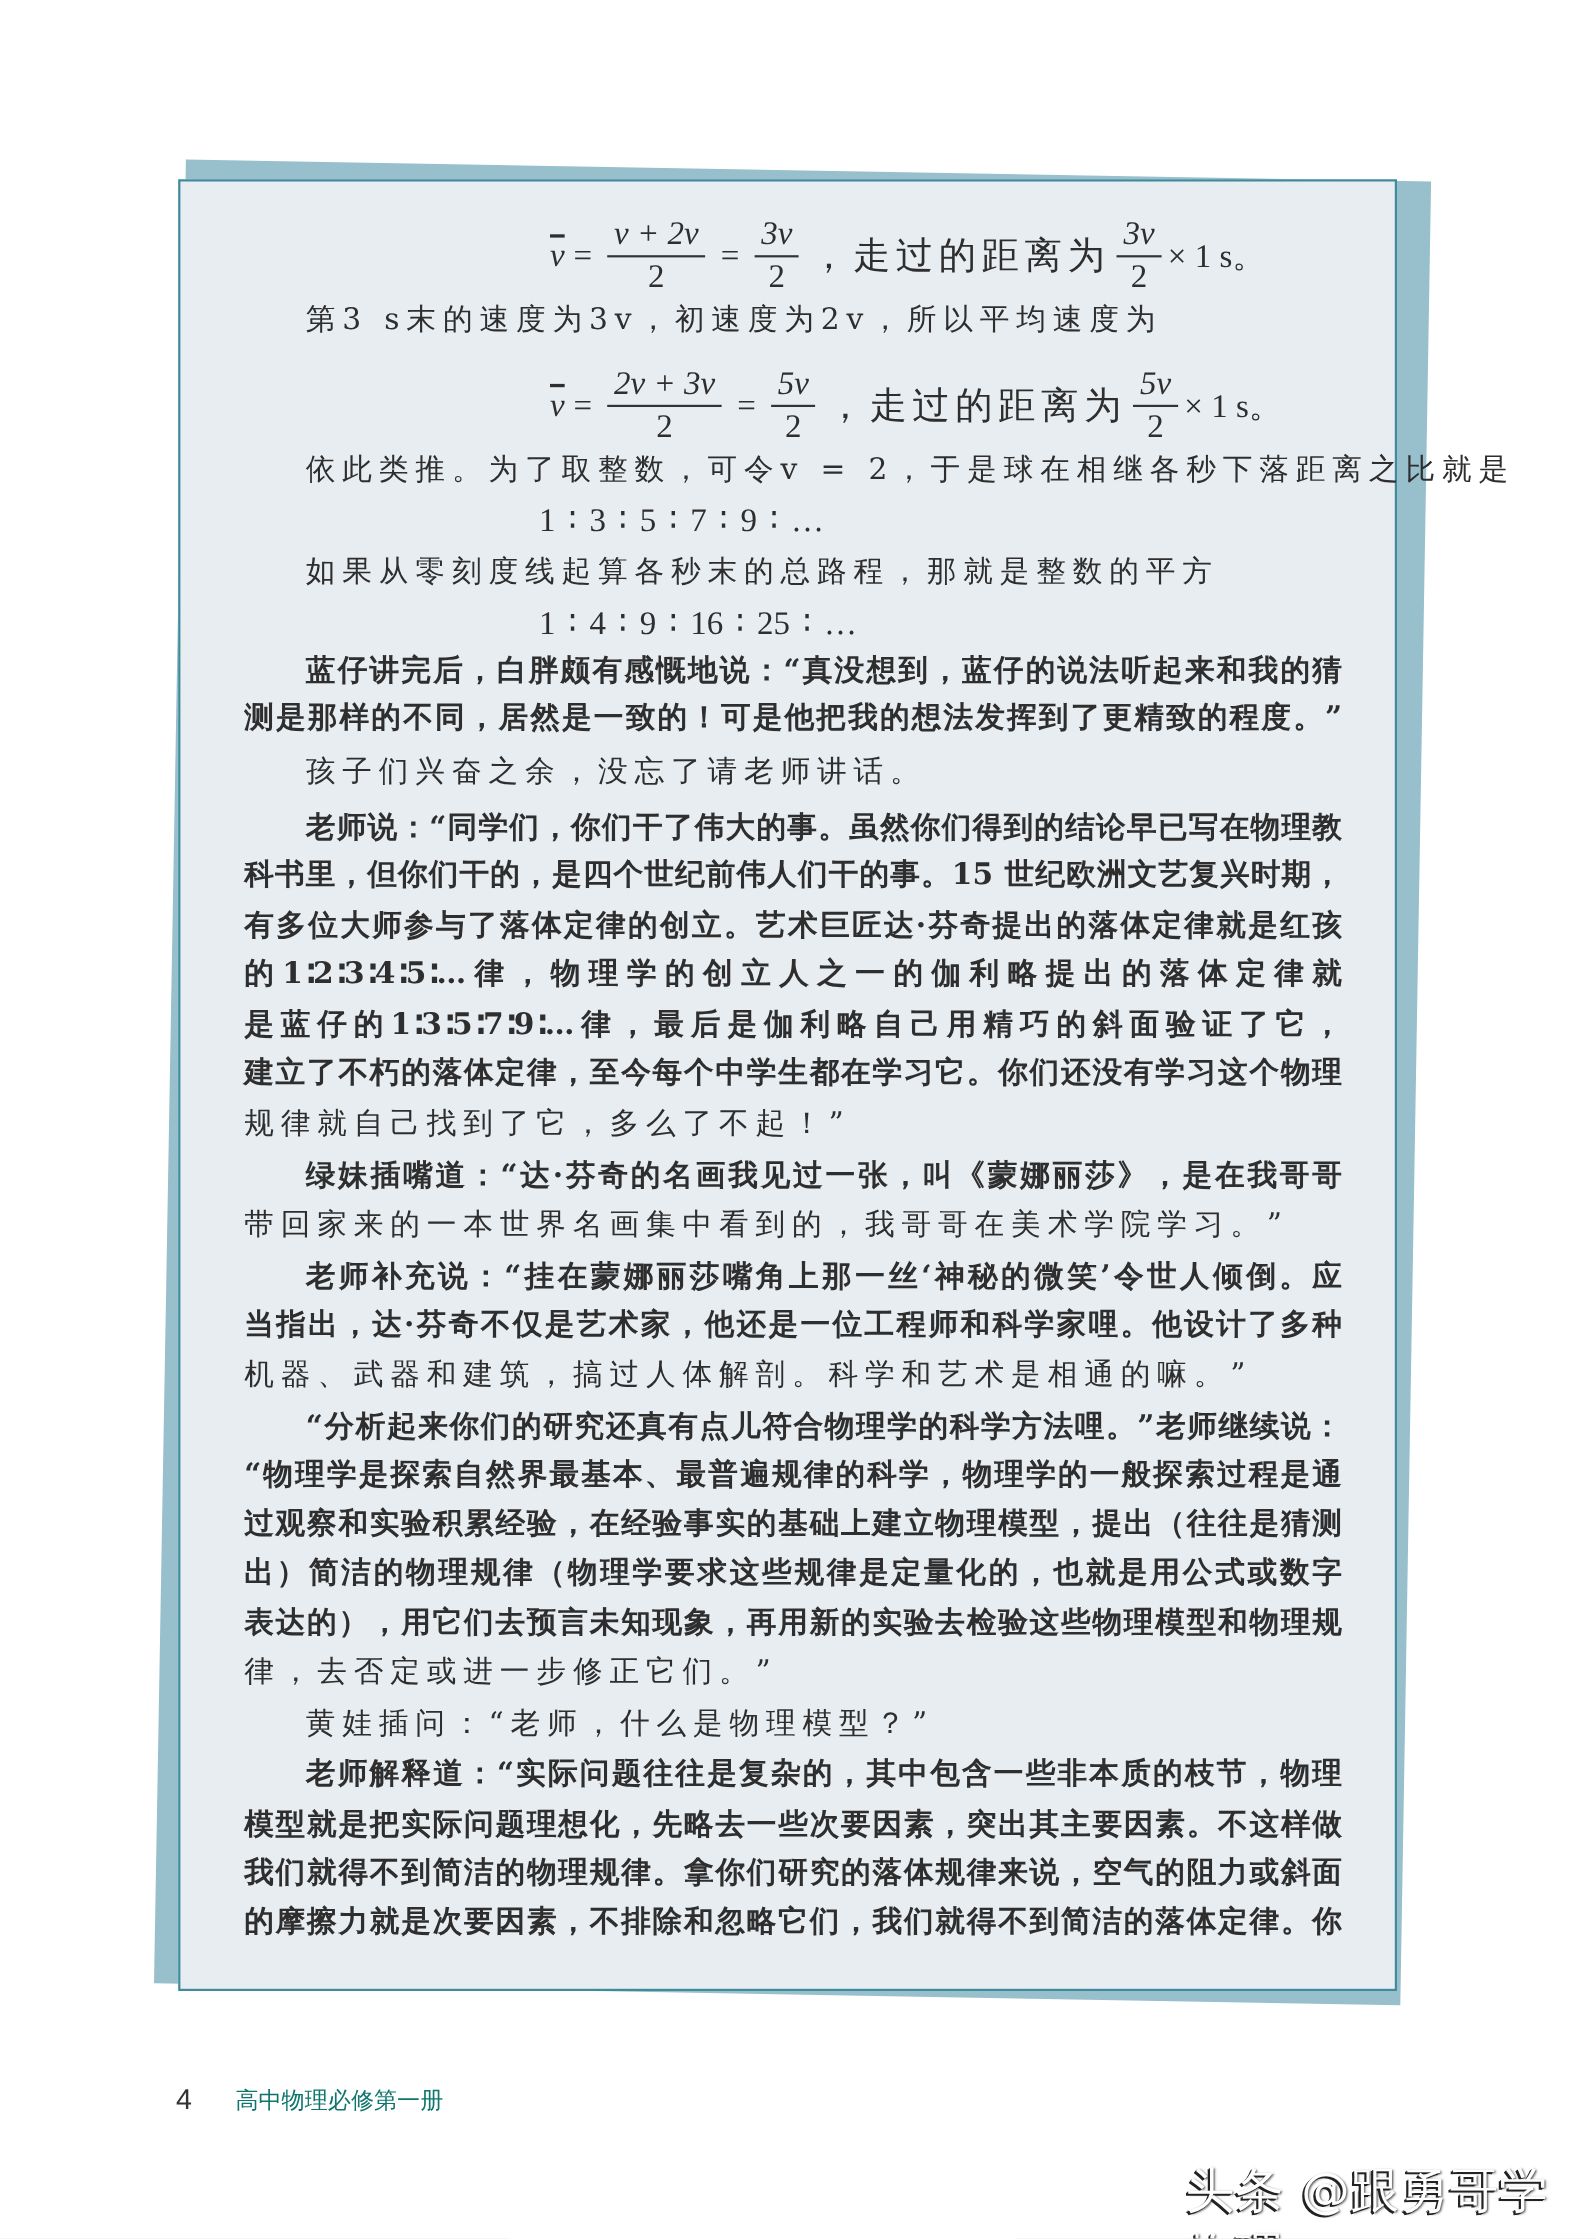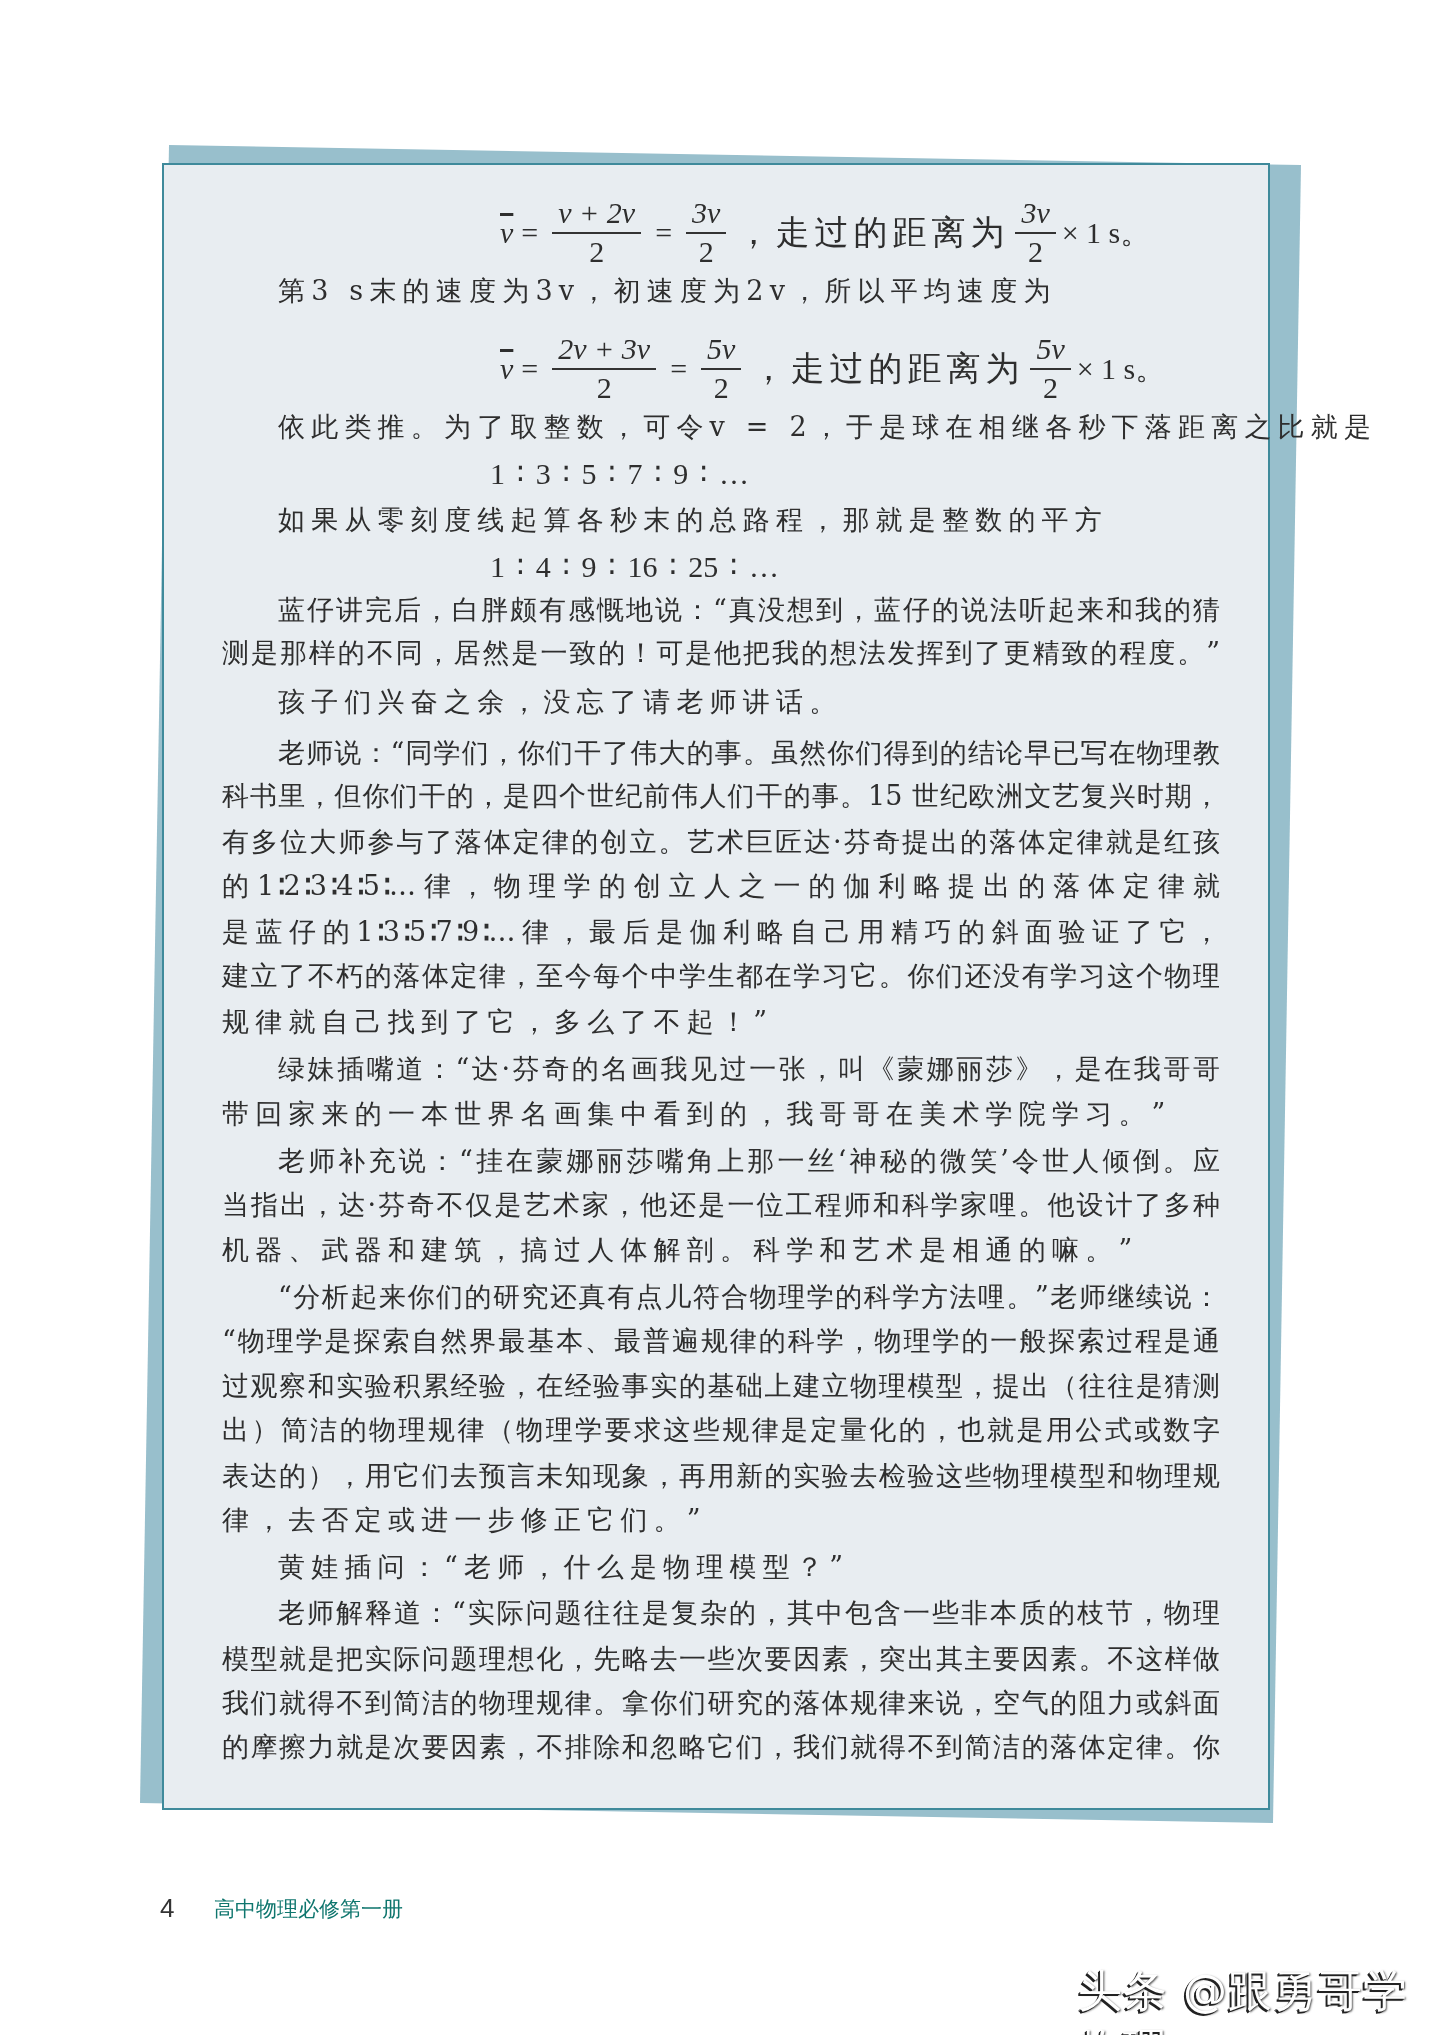--- a/index.html
+++ b/index.html
@@ -4,21 +4,21 @@
 <style>
   html, body { margin:0; padding:0; }
   body { width:1451px; height:2035px; background:#ffffff; position:relative; overflow:hidden;
          font-family:"DejaVu Serif", "Liberation Serif", serif; color:#2e2e2e; }
   .sheet-back { position:absolute; left:0; top:0; width:1451px; height:2035px; }
   .panel { position:absolute; left:162px; top:163px; width:1108px; height:1647px;
            background:#e8edf1; border:2px solid #3f8a9b; box-sizing:border-box; }
   .line { position:absolute; left:222px; white-space:nowrap; font-size:27px; line-height:34px;
           letter-spacing:6.2px; transform:translateY(-50%); }
   .line.indent { left:278px; }
-  .line.justify { width:998px; text-align:justify; text-align-last:justify; letter-spacing:0; }
+  .line.justify { width:998px; text-align:justify; text-align-last:justify; letter-spacing:0;font-weight:bold; }
   .line.indent.justify { width:942px; }
   .ratio { position:absolute; transform:translateY(-50%); font-family:"Liberation Serif", serif;
            font-size:30px; white-space:nowrap; word-spacing:4px; }
   .formula { position:absolute; transform:translateY(-50%); display:flex; align-items:center;
              font-family:"Liberation Serif", serif; font-size:30px; white-space:nowrap; }
   .frac { display:inline-flex; flex-direction:column; align-items:center; margin:0 6px; }
   .frac .num { padding:0 6px 2px 6px; border-bottom:2px solid #333; line-height:34px; }
   .frac .den { line-height:36px; }
   .i { font-style:italic; }
   .vbar { font-style:italic; text-decoration:overline; }

